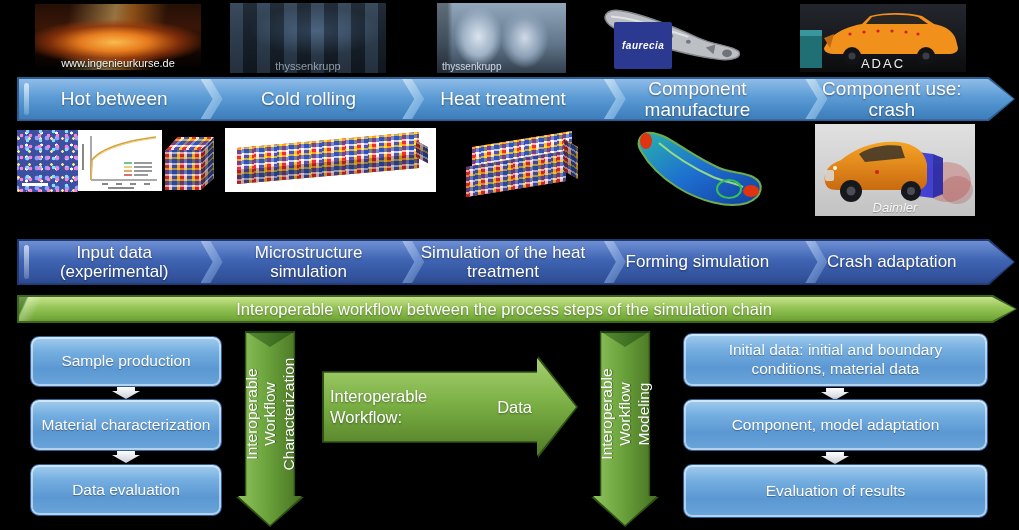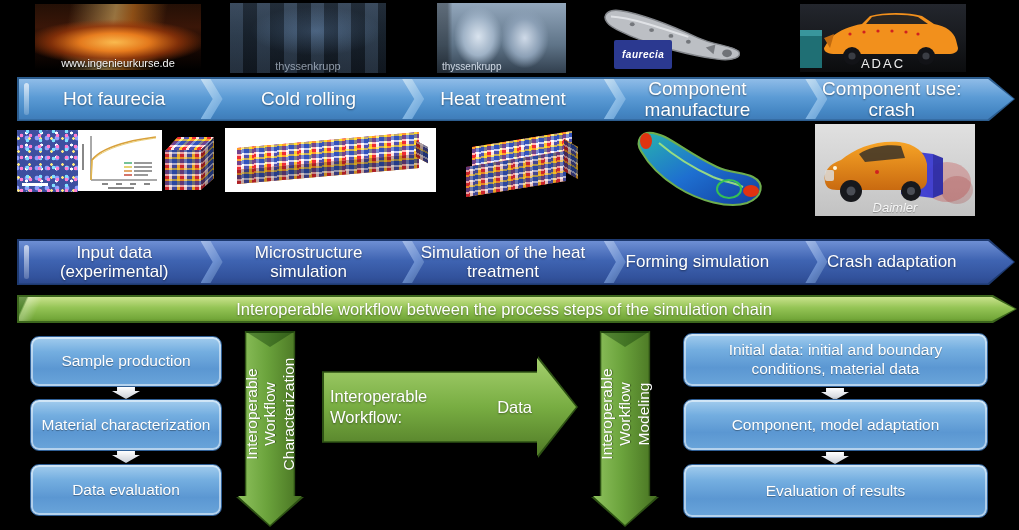--- a/index.html
+++ b/index.html
@@ -24,21 +24,21 @@
 
   .heat-photo{background:
     linear-gradient(90deg, rgba(0,0,0,.35) 0 8%, transparent 12%),
     radial-gradient(ellipse 26% 60% at 32% 48%, #d9e3ee 0%, #9fb2c6 45%, rgba(0,0,0,0) 72%),
     radial-gradient(ellipse 26% 60% at 68% 50%, #cfdae8 0%, #8ca0b6 45%, rgba(0,0,0,0) 72%),
     linear-gradient(180deg,#93a7bc 0%,#5f7488 60%,#313f4e 100%);}
   .heat-photo .caption{text-align:left;left:5px;font-size:10px;color:rgba(232,240,250,.85);}
 
   .component-photo{background:#000;}
   .badge{position:absolute;left:24px;bottom:1px;background:#2b3990;color:#fff;
-    font-size:10px;font-weight:bold;font-style:italic;padding:9px 8px;border-radius:2px;letter-spacing:.5px;}
+    font-size:10px;font-weight:bold;font-style:italic;padding:18px 8px;border-radius:2px;letter-spacing:.5px;}
 
   .crash-photo{background:linear-gradient(180deg,#23262d 0%,#17191d 55%,#0b0c0e 100%);}
   .crash-photo .caption{font-size:13px;letter-spacing:2px;color:rgba(255,255,255,.92);}
 
   .daimler-photo{background:linear-gradient(180deg,#e0e0e0 0%,#cfcfcf 60%,#c2c2c2 100%);}
   .daimler-photo .caption{font-size:13px;color:rgba(255,255,255,.9);text-shadow:0 1px 1px rgba(0,0,0,.3);}
 
   
   .ebsd{background-color:#3d4fa0;background-image:
     radial-gradient(circle,#ff7fd0 1.5px,transparent 2.1px),
@@ -180,21 +180,21 @@
     </svg>
     <div class="caption">ADAC</div>
   </div>
 
   <div class="band band1" style="left:17px;top:77px;width:998px;height:44px;">
     <div class="shell chev"></div>
     <div class="fill chev"></div>
     <div class="tab"></div>
     <div class="cells">
       <div class="cell">
-          <span>Hot faurecia</span>
+          <span>Hot between</span>
         </div>
       <div class="cell">
           <span>Cold rolling</span>
         </div>
       <div class="cell">
           <span>Heat treatment</span>
         </div>
       <div class="cell">
           <span>Component manufacture</span>
         </div>

